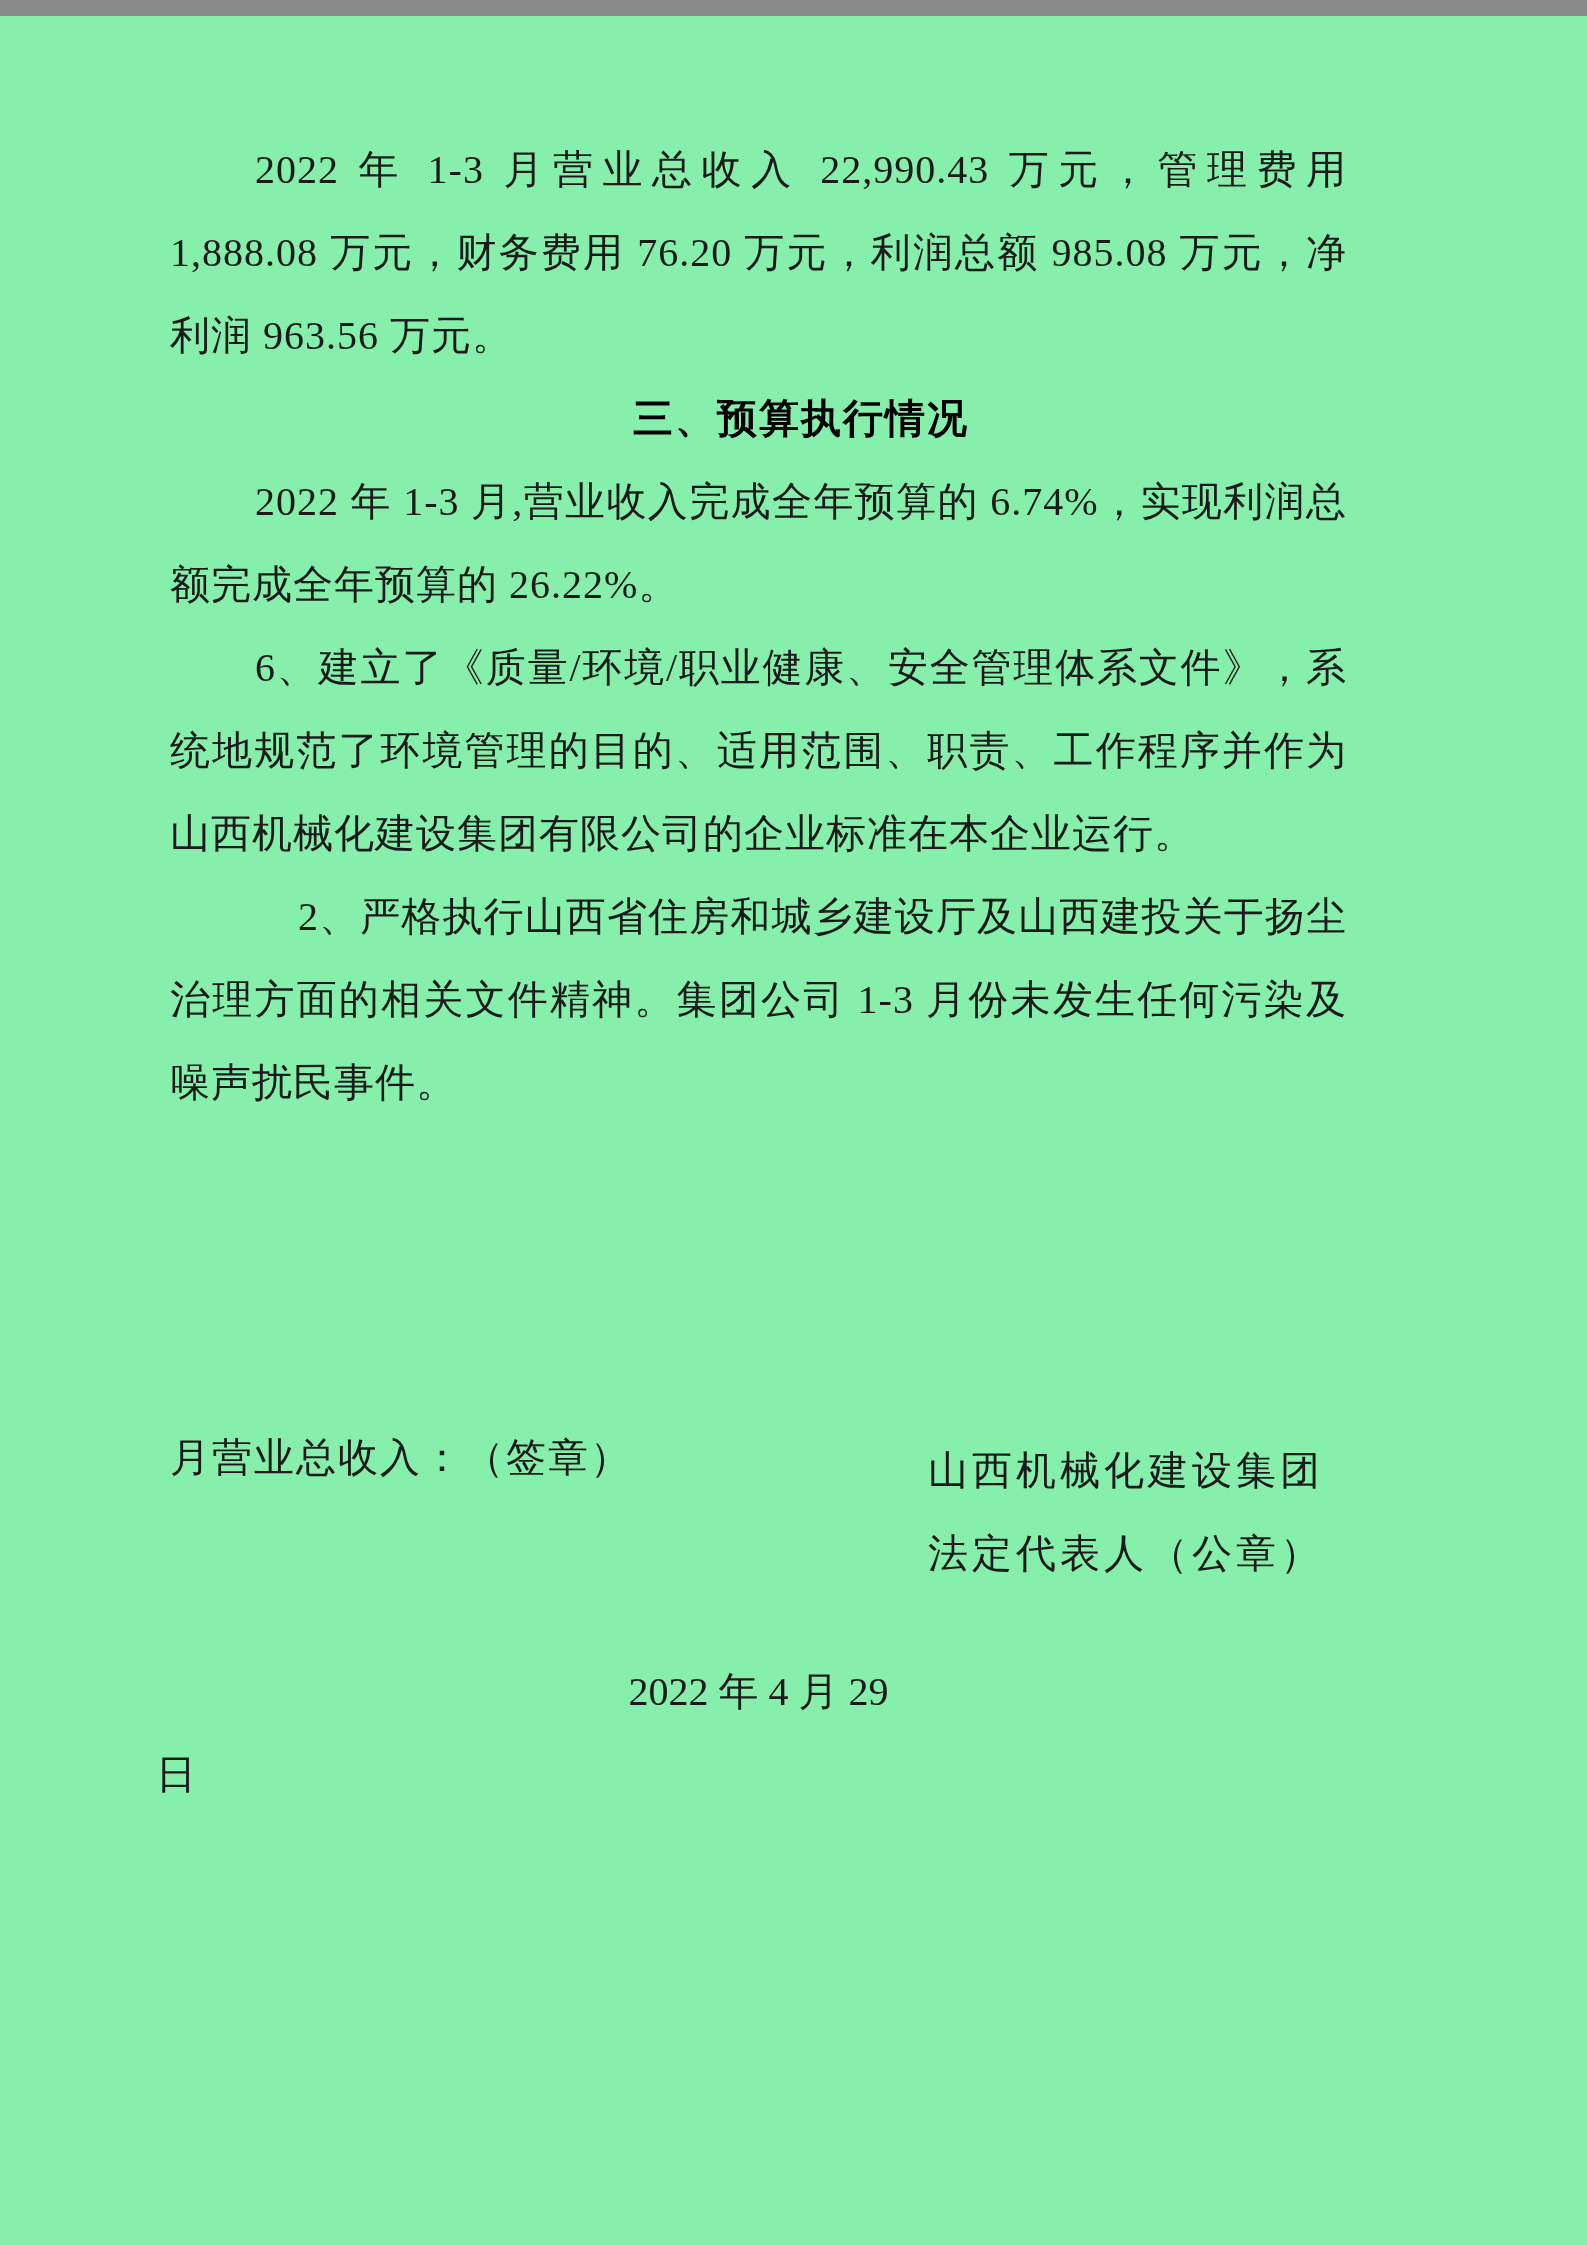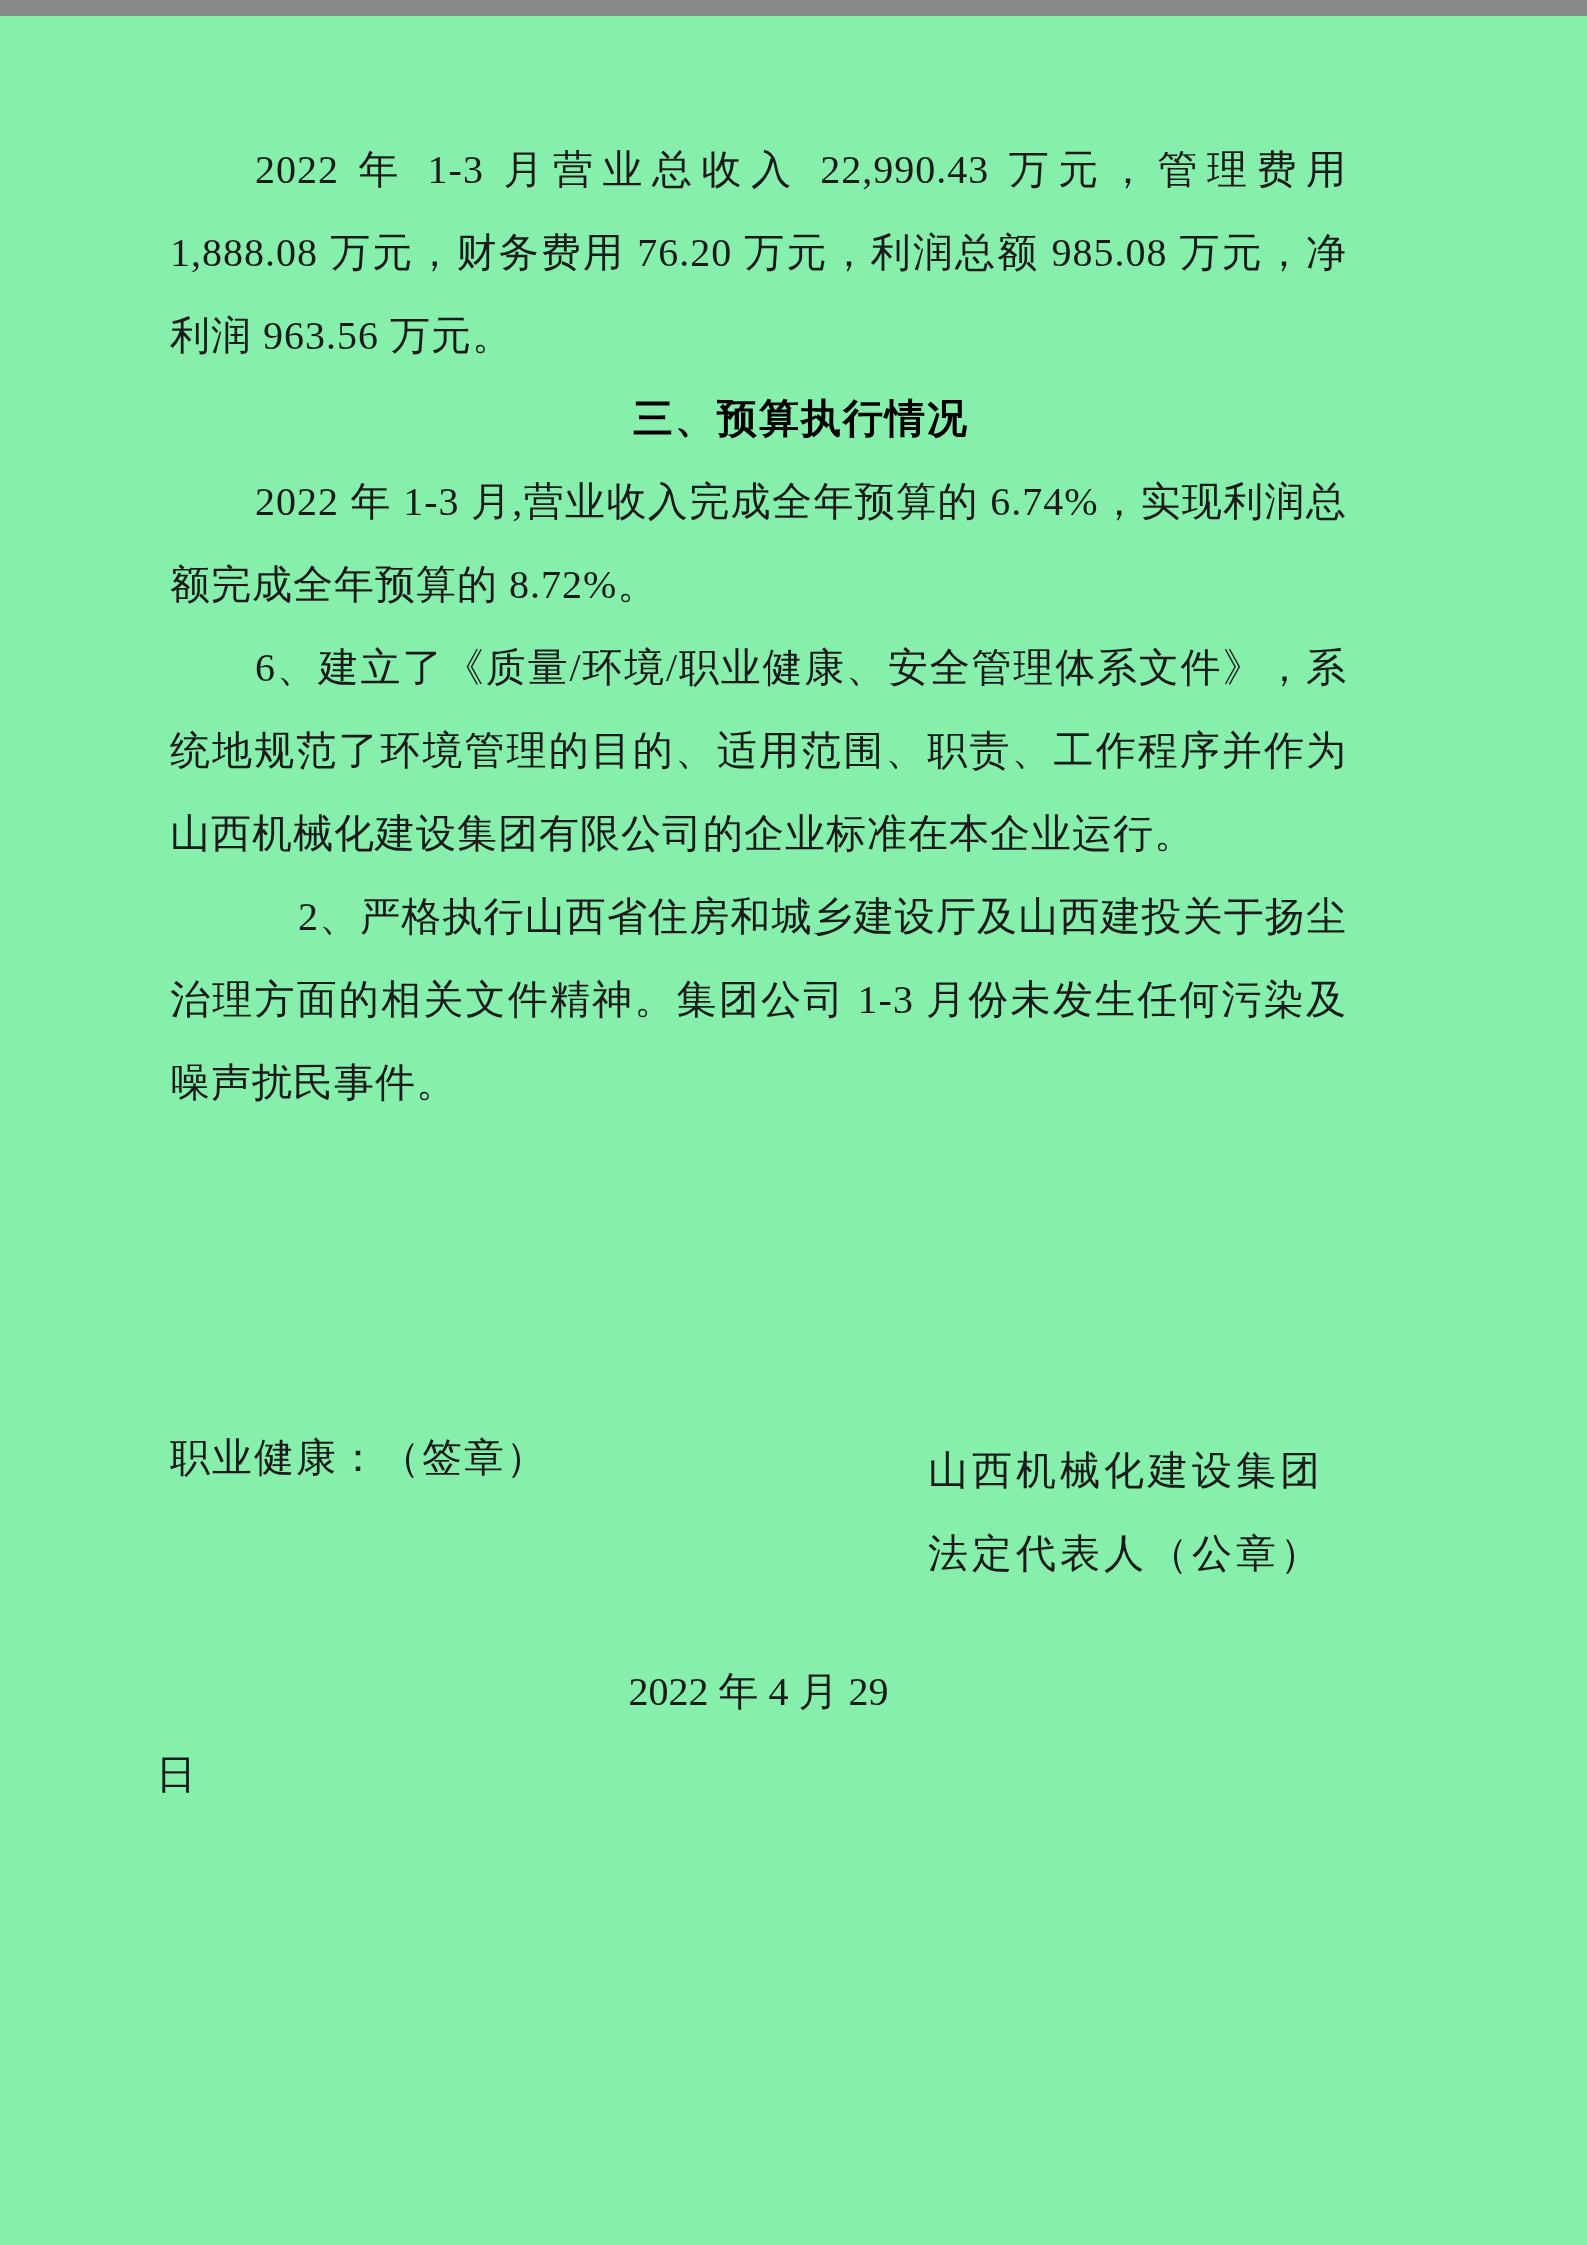--- a/index.html
+++ b/index.html
@@ -77,27 +77,27 @@
   }
 </style>
 </head>
 <body>
 
 <div class="page">
 
   <div class="doc-body">
       <p class="body indent-2">2022 年 1-3 月营业总收入 22,990.43 万元，管理费用 1,888.08 万元，财务费用 76.20 万元，利润总额 985.08 万元，净利润 963.56 万元。</p>
       <p class="heading indent-2">三、预算执行情况</p>
-      <p class="body indent-2">2022 年 1-3 月,营业收入完成全年预算的 6.74%，实现利润总额完成全年预算的 8.72%。</p>
+      <p class="body indent-2">2022 年 1-3 月,营业收入完成全年预算的 6.74%，实现利润总额完成全年预算的 26.22%。</p>
       <p class="body indent-2">6、建立了《质量/环境/职业健康、安全管理体系文件》，系统地规范了环境管理的目的、适用范围、职责、工作程序并作为山西机械化建设集团有限公司的企业标准在本企业运行。</p>
       <p class="body indent-3">2、严格执行山西省住房和城乡建设厅及山西建投关于扬尘治理方面的相关文件精神。集团公司 1-3 月份未发生任何污染及噪声扰民事件。</p>
     </div>
 
   <div class="signature-row">
-    <span class="legal-rep">职业健康：（签章）</span>
+    <span class="legal-rep">月营业总收入：（签章）</span>
     <span class="company-block">
       <span>山西机械化建设集团</span>
       <span>法定代表人（公章）</span>
     </span>
   </div>
 
   <div class="date-line">2022 年 4 月 29</div>
 
   <div class="date-day">日</div>
 

